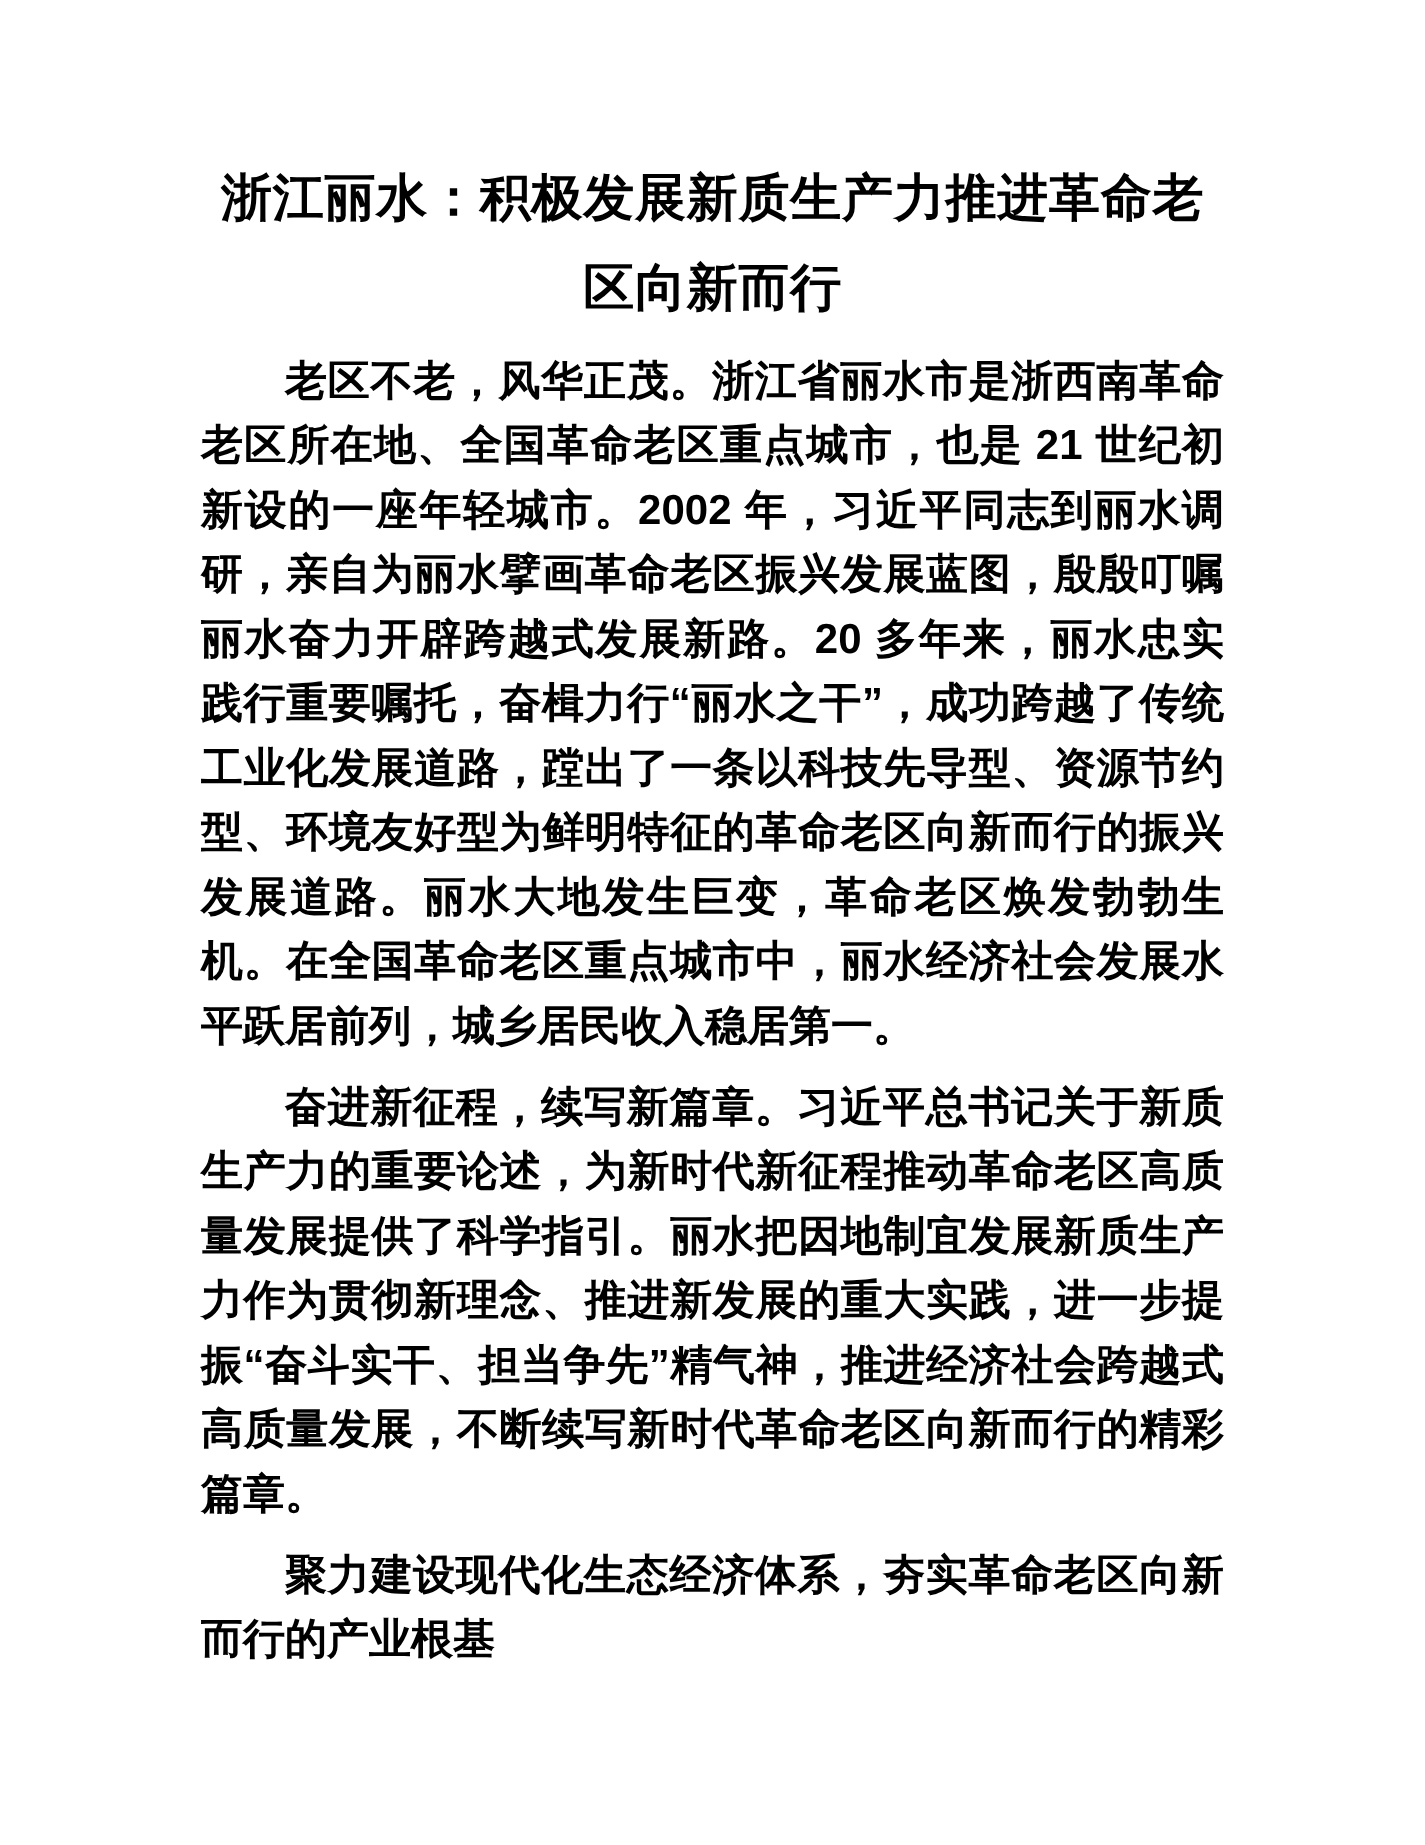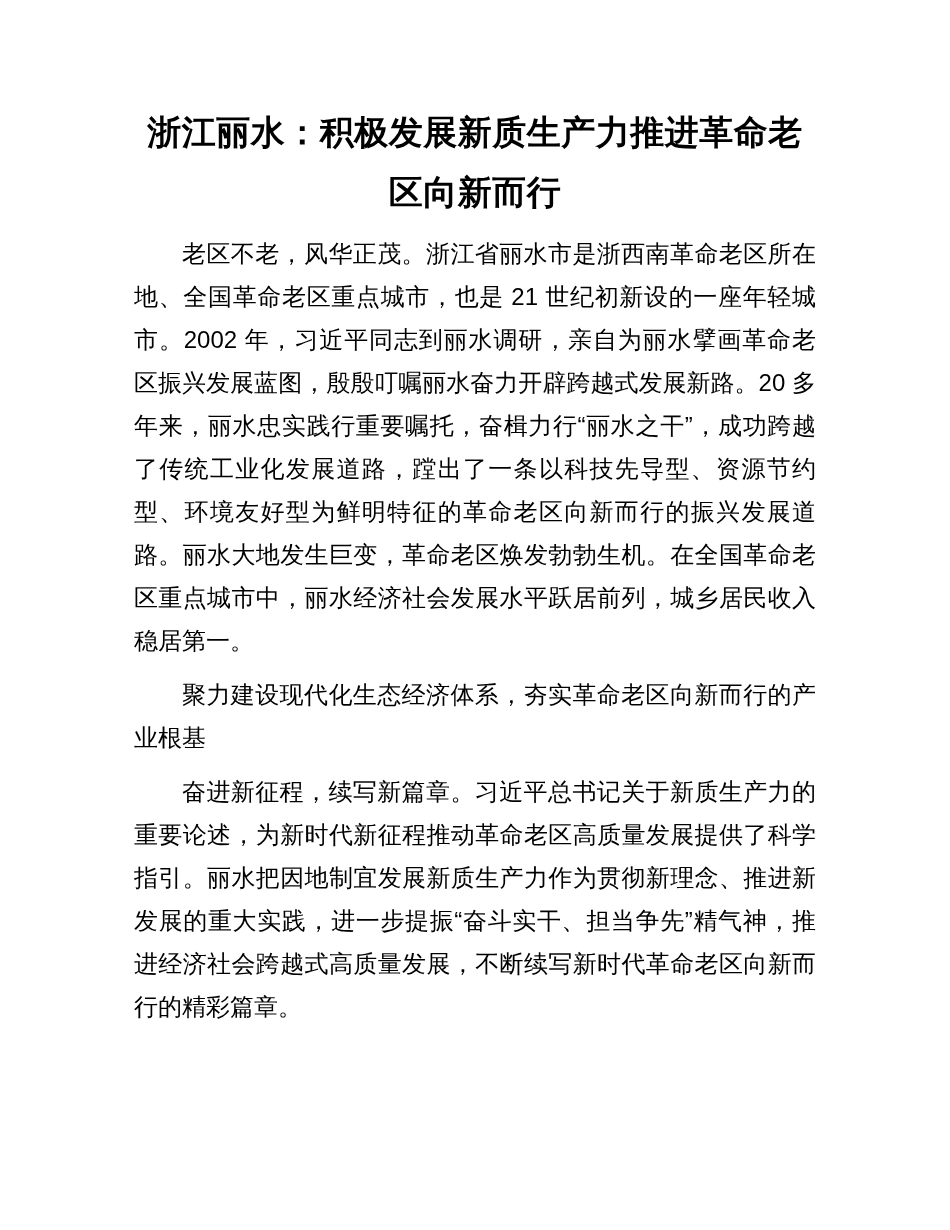--- a/index.html
+++ b/index.html
@@ -24,33 +24,34 @@
   .doc-title {
     font-size: 34px;
     font-weight: 700;
     line-height: 60px;
     text-align: center;
     max-width: 724px;
     margin: 0 auto 10px auto;
     letter-spacing: 0.5px;
   }
   .doc-paragraph {
-    font-size: 24px;
+    font-size: 28px;
     line-height: 43px;
     text-align: justify;
     text-justify: inter-ideograph;
     text-indent: 2em;
     margin: 0 0 11px 0;
     word-break: break-all;
+    font-weight: bold;
   }
 </style>
 </head>
 <body>
 
 <div class="page">
   <h1 class="doc-title">浙江丽水：积极发展新质生产力推进革命老区向新而行</h1>
 
   <p class="doc-paragraph">老区不老，风华正茂。浙江省丽水市是浙西南革命老区所在地、全国革命老区重点城市，也是 21 世纪初新设的一座年轻城市。2002 年，习近平同志到丽水调研，亲自为丽水擘画革命老区振兴发展蓝图，殷殷叮嘱丽水奋力开辟跨越式发展新路。20 多年来，丽水忠实践行重要嘱托，奋楫力行“丽水之干”，成功跨越了传统工业化发展道路，蹚出了一条以科技先导型、资源节约型、环境友好型为鲜明特征的革命老区向新而行的振兴发展道路。丽水大地发生巨变，革命老区焕发勃勃生机。在全国革命老区重点城市中，丽水经济社会发展水平跃居前列，城乡居民收入稳居第一。</p>
 
+  <p class="doc-paragraph">奋进新征程，续写新篇章。习近平总书记关于新质生产力的重要论述，为新时代新征程推动革命老区高质量发展提供了科学指引。丽水把因地制宜发展新质生产力作为贯彻新理念、推进新发展的重大实践，进一步提振“奋斗实干、担当争先”精气神，推进经济社会跨越式高质量发展，不断续写新时代革命老区向新而行的精彩篇章。</p>
+
   <p class="doc-paragraph">聚力建设现代化生态经济体系，夯实革命老区向新而行的产业根基</p>
-
-  <p class="doc-paragraph">奋进新征程，续写新篇章。习近平总书记关于新质生产力的重要论述，为新时代新征程推动革命老区高质量发展提供了科学指引。丽水把因地制宜发展新质生产力作为贯彻新理念、推进新发展的重大实践，进一步提振“奋斗实干、担当争先”精气神，推进经济社会跨越式高质量发展，不断续写新时代革命老区向新而行的精彩篇章。</p>
 </div>
 
 </body></html>

